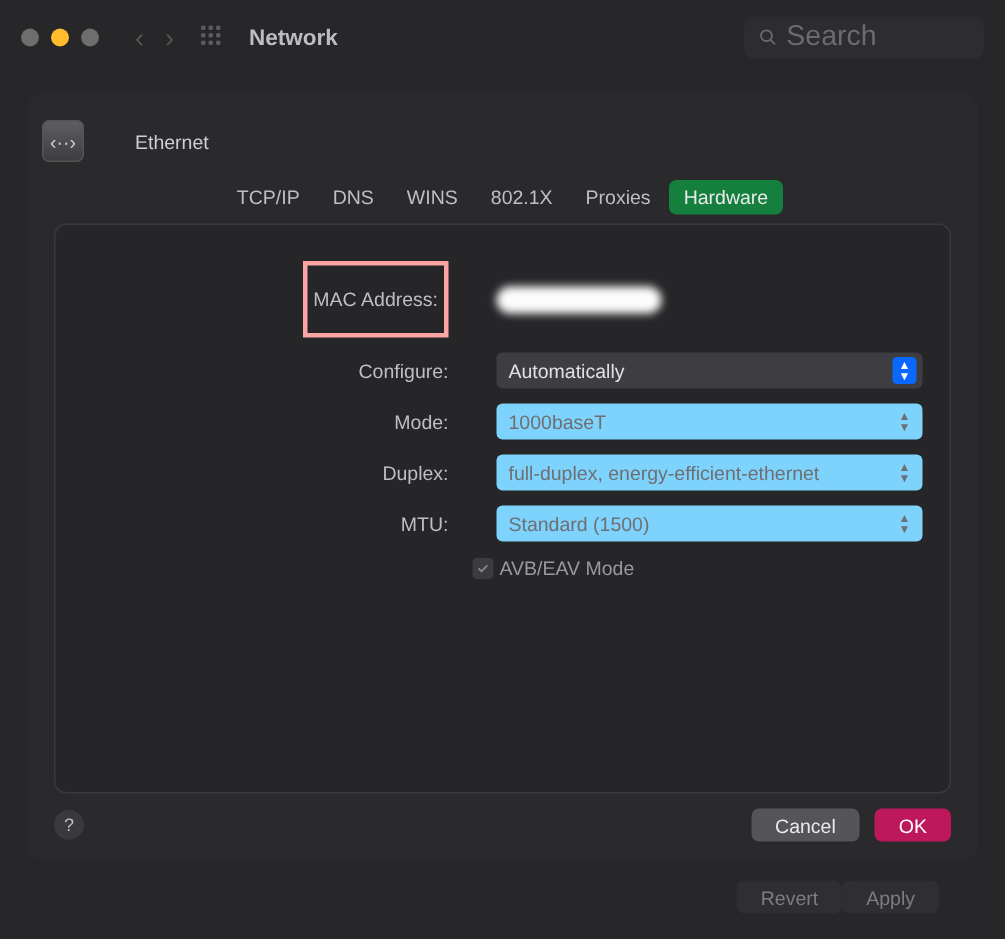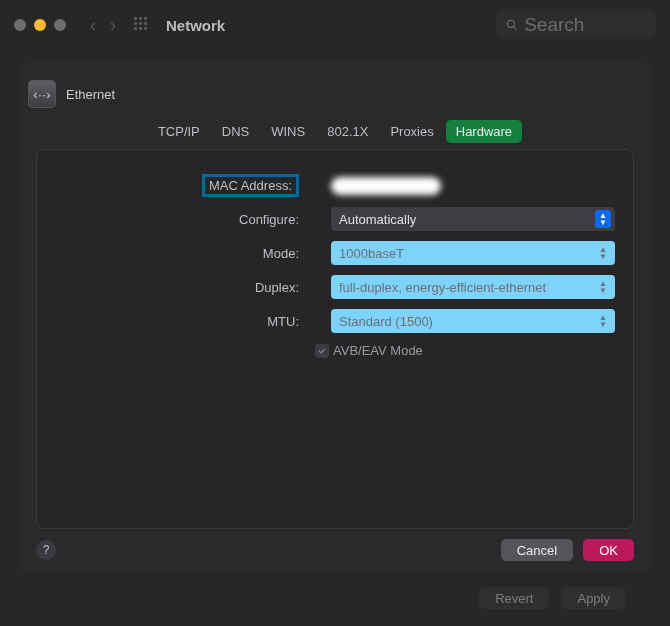--- a/index.html
+++ b/index.html
@@ -18,50 +18,50 @@
     .spacer { flex:1; }
     .searchwrap { display:flex; align-items:center; background:#2f2e31; border-radius:6px; padding:4px 10px; width:160px; height:28px; gap:6px; opacity:.8; }
     .searchwrap svg { width:14px; height:14px; fill:#7d7d80; }
     .searchwrap input { background:transparent; border:none; outline:none; color:#bbb; font-size:19px; width:100%; }
     .searchwrap input::placeholder { color:#7d7d80; }
 
     .content { padding:12px 18px 6px 18px; display:flex; flex-direction:column; flex:1; }
     .sheet { background:#2a292c; border-radius:10px; padding:14px 0 12px 0; display:flex; flex-direction:column; }
     .sheet-header { display:flex; align-items:center; gap:10px; padding:4px 18px 12px 10px; }
     .iface-ic { width:28px; height:28px; border-radius:5px; background:linear-gradient(#606064,#3b3b3f); box-shadow:inset 0 0 0 1px #555; display:flex; align-items:center; justify-content:center; color:#cfcfd2; font-size:13px; }
-    .iface-name { font-size:13px; color:#cfcfd2; }
+    .iface-name { font-size:13px; color:#cfcfd2;margin-left:24px; }
 
     .tabs { display:flex; justify-content:center; align-items:center; gap:2px; }
     .tab { padding:4px 10px; border-radius:5px; font-size:13px; color:#bfbfc3; cursor:default; }
     .tab.active { background:#15803d; color:#eaeaec; }
 
     .inner-panel { margin:6px 18px 0 18px; border:1px solid #3a3a3d; border-radius:8px; background:#262528; min-height:380px; padding:24px 18px 10px 30px; }
     .formrow { display:flex; align-items:center; margin-bottom:10px; }
     .formrow .lbl { width:240px; text-align:right; padding-right:8px; color:#bfbfc3; font-size:13px; }
     .formrow .ctrl { flex:1;padding-left:24px; }
-    .mac-annot { display:inline-block; border:3px solid #0369a1; padding:1px 4px; margin-left:-6px; }
+    .mac-annot { display:inline-block; border:3px solid #fca5a5; padding:15px 4px; margin-left:-6px; }
     .redacted { display:inline-block; width:110px; height:18px; background:#fdfdfd; border-radius:10px; filter:blur(3px); vertical-align:middle; }
 
     .select { display:flex; align-items:center; justify-content:space-between; height:24px; border-radius:4px; padding:0 4px 0 8px; font-size:13px; }
     .select.enabled { background:#3e3d41; color:#e1e1e4; }
     .select.dimmed { background:#7dd3fc; color:#6f6f73; }
     .updown { width:16px; height:18px; border-radius:3px; display:flex; flex-direction:column; align-items:center; justify-content:center; font-size:8px; line-height:7px; }
     .select.enabled .updown { background:#0a68ff; color:#fff; }
     .select.dimmed .updown { color:#6f6f73; }
 
     .checkrow { display:flex; align-items:center; gap:4px; margin-left:248px; margin-top:4px; color:#9a9a9e; }
     .chk { width:14px; height:14px; border-radius:3px; background:#3c3b3f; display:flex; align-items:center; justify-content:center; }
     .chk svg { width:10px; height:10px; fill:#8a8a8e; }
 
     .sheet-footer { display:flex; align-items:center; padding:10px 18px 0 18px; gap:10px; }
     .help { width:20px; height:20px; border-radius:10px; background:#3a393d; display:flex; align-items:center; justify-content:center; color:#bfbfc3; font-size:12px; }
     .btn { height:22px; padding:0 16px; border-radius:5px; background:#555458; color:#eaeaec; font-size:13px; display:flex; align-items:center; justify-content:center; }
     .btn.primary { background:#be185d; color:#fff; }
 
-    .outer-footer { display:flex; justify-content:flex-end; gap:12px; padding:14px 26px 0 0; }
+    .outer-footer { display:flex; justify-content:flex-end; padding:14px 26px 0 0; }
     .btn.ghost { background:#2f2e31; color:#7d7d80; }
   </style>
 </head>
 <body>
 
 <div class="window">
 
   <div class="toolbar">
     <div class="traffic">
       <div class="tl red"></div>

